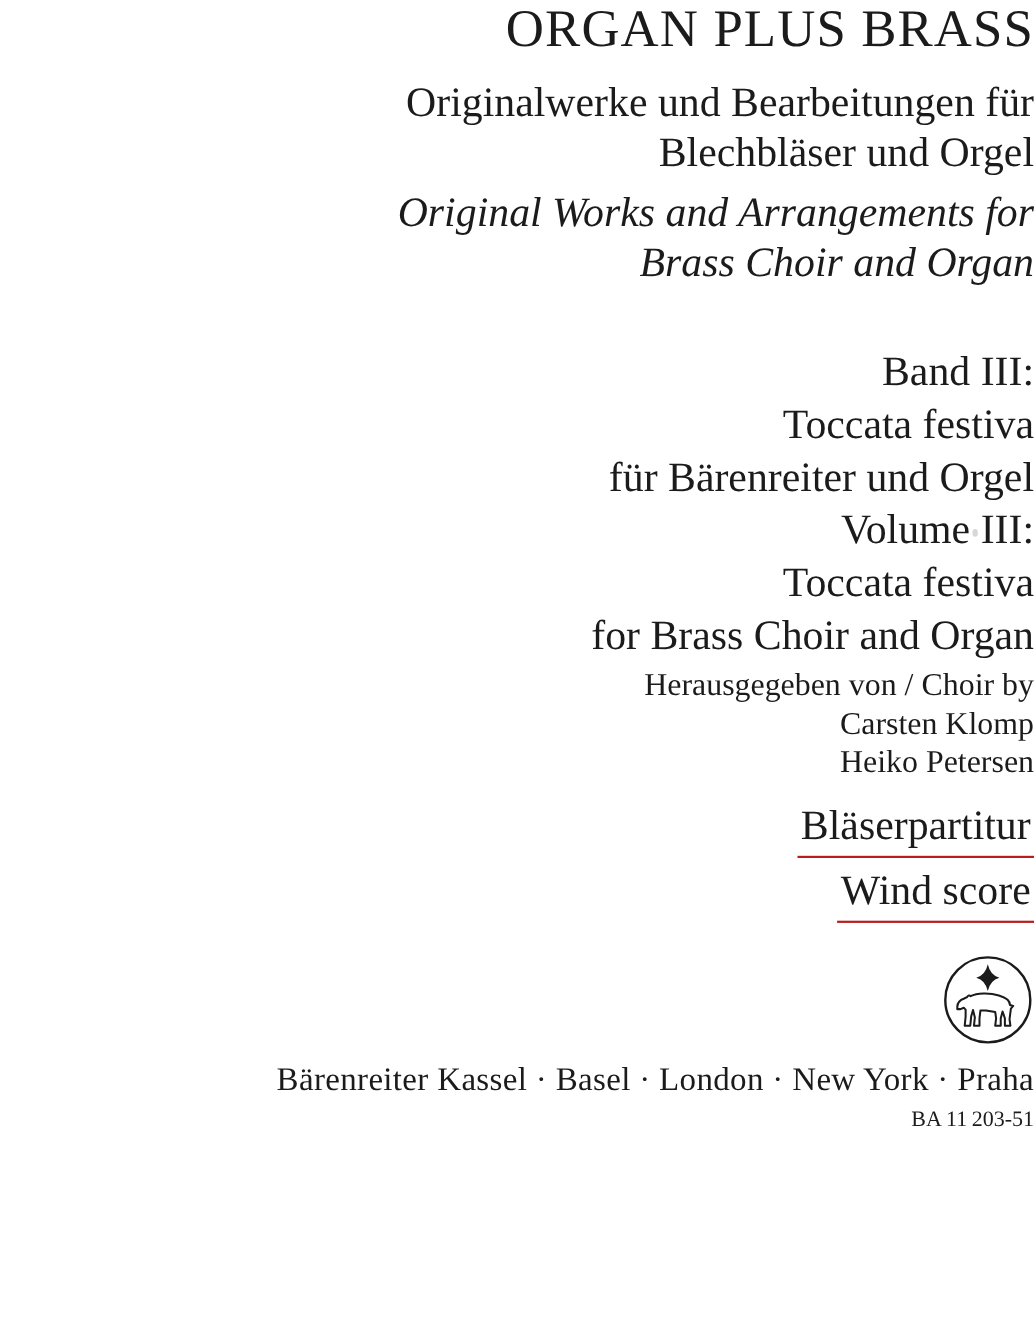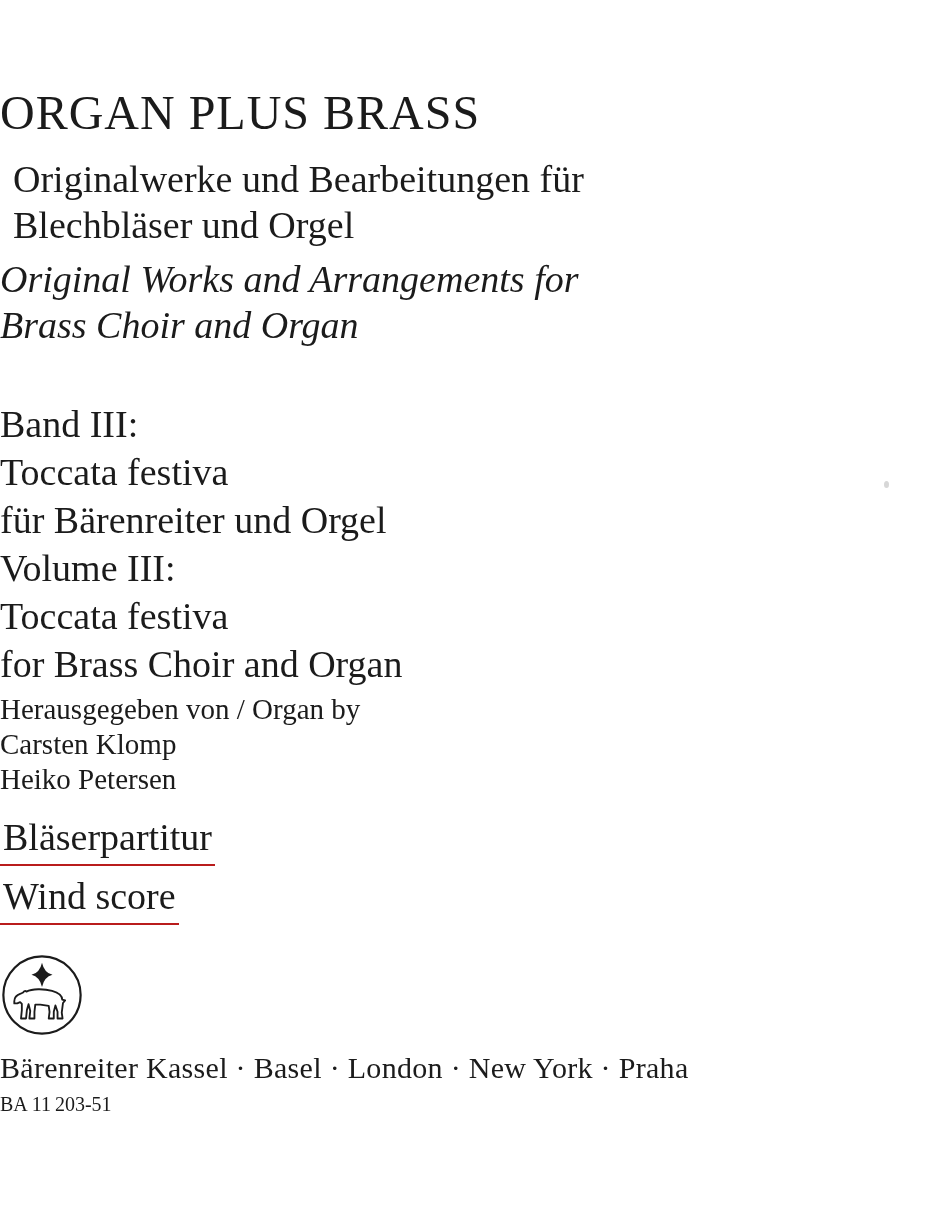--- a/index.html
+++ b/index.html
@@ -6,25 +6,24 @@
     margin: 0;
     padding: 0;
     background: #ffffff;
   }
   .page {
     position: relative;
     width: 940px;
     height: 1221px;
     background: #ffffff;
     color: #1b1b1b;
-    text-align: left;
+    text-align: right;
     font-family: "Liberation Serif", "DejaVu Serif", serif;
     overflow: hidden;
     box-sizing: border-box;
-    padding-top: 86px;
   }
   .title {
     font-size: 48px;
     line-height: 54px;
     letter-spacing: 1px;
   }
   .subtitle-de {
     margin-top: 16px;
     font-size: 38px;
     line-height: 46px;
@@ -115,21 +114,21 @@
     <div>für Bärenreiter und Orgel</div>
   </div>
 
   <div class="band-en">
     <div>Volume III:</div>
     <div>Toccata festiva</div>
     <div>for Brass Choir and Organ</div>
   </div>
 
   <div class="editors">
-    <div>Herausgegeben von / Organ by</div>
+    <div>Herausgegeben von / Choir by</div>
     <div>Carsten Klomp</div>
     <div>Heiko Petersen</div>
   </div>
 
   <div class="score-line score-de">
     <span class="underlined">Bläserpartitur</span>
   </div>
 
   <div class="score-line score-en">
     <span class="underlined">Wind score</span>

